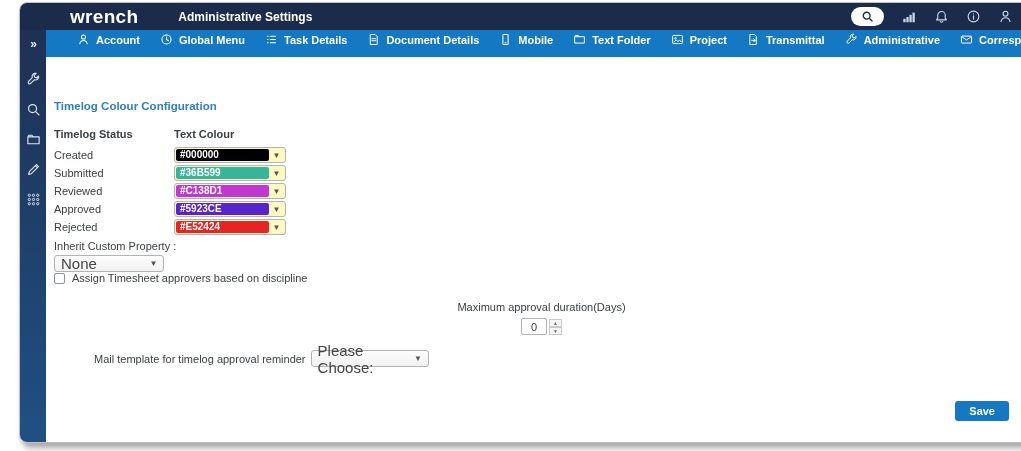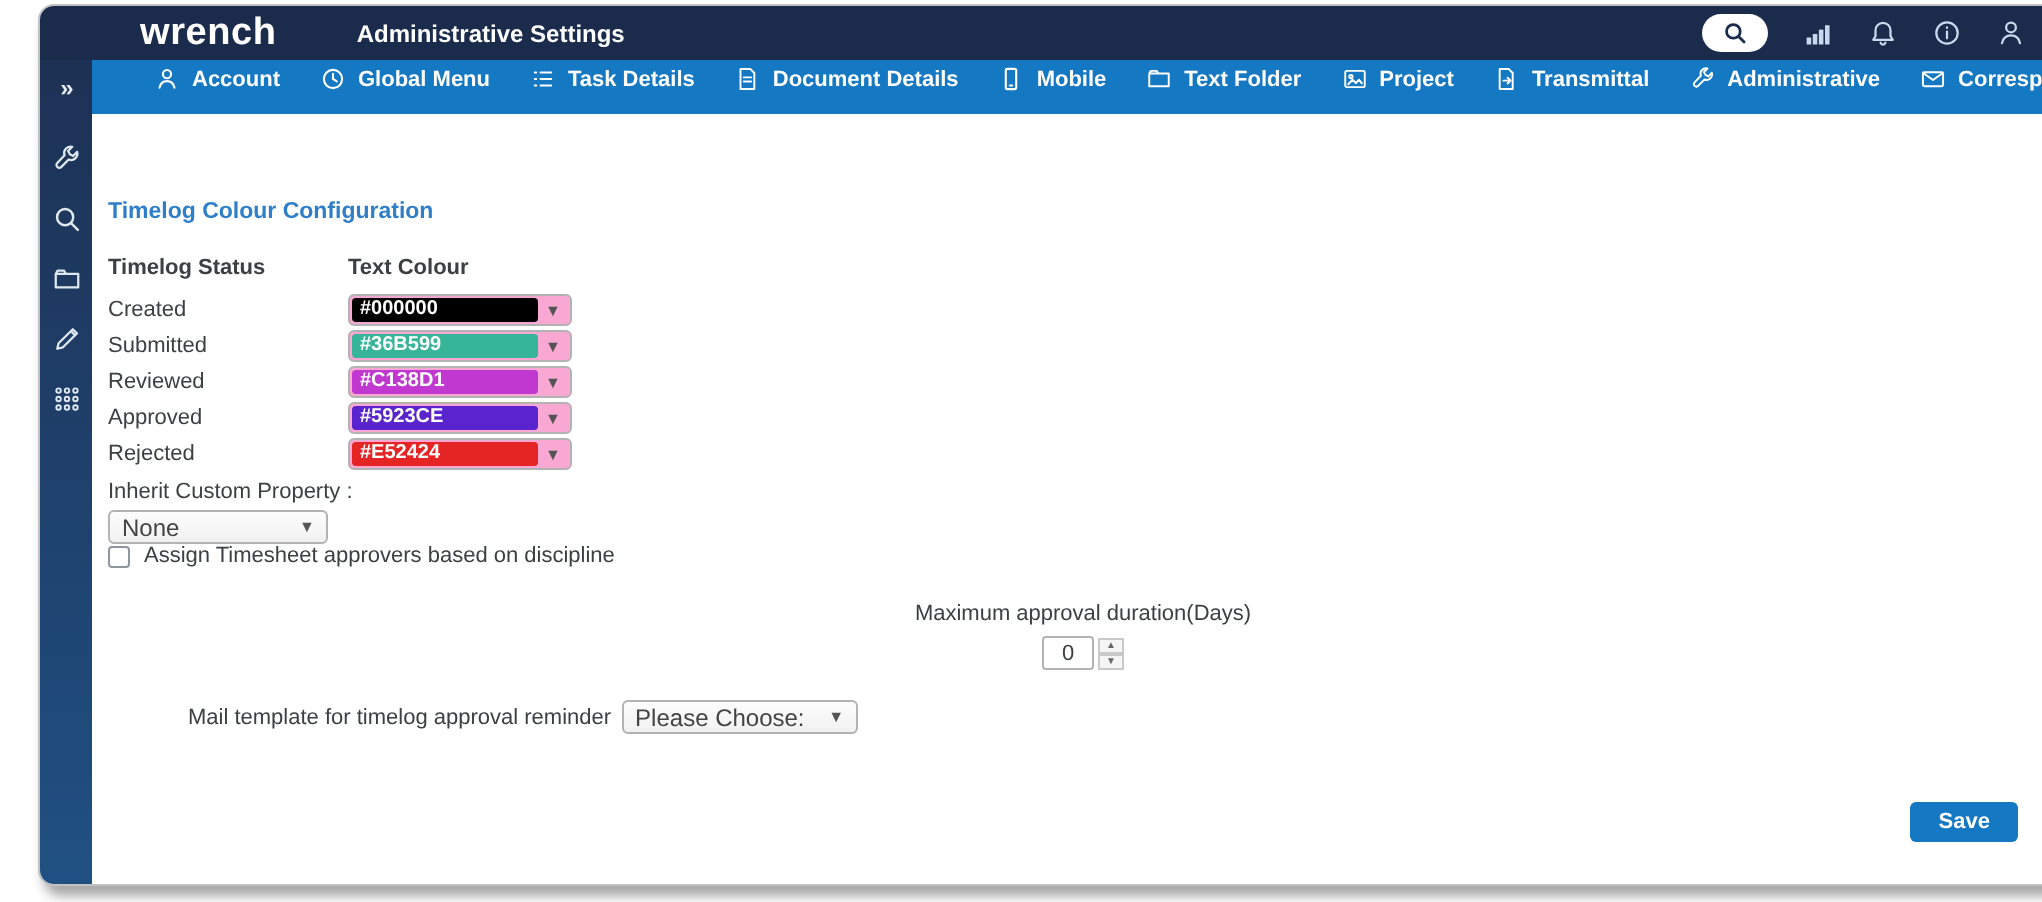--- a/index.html
+++ b/index.html
@@ -42,30 +42,30 @@
   
   .main { flex:1; background:#fff; position:relative; padding:43px 0 0 8px;
     font-size:11px; color:var(--text,#3c4043); }
   .section-title { color:var(--link,#2e7fc8); font-size:11.5px; font-weight:600;
     margin-bottom:13px; }
   .ctable-head, .crow { display:grid; grid-template-columns:120px 114px;
     align-items:center; }
   .ctable-head { font-weight:bold; height:18px; margin-bottom:3px; }
   .crow { height:18px; }
   .cselect { width:112px; height:16px; border:1px solid #b3b3b3; border-radius:3px;
-    background:#f9a8d4; display:flex; align-items:center; padding:1px; cursor:pointer; }
+    background:#fef9c3; display:flex; align-items:center; padding:1px; cursor:pointer; }
   .swatch { flex:1; height:12px; border-radius:2px; color:#fff; font-size:10px;
     line-height:12px; padding-left:4px; font-weight:600; }
   .caret { width:15px; text-align:center; color:#555; font-size:8px; }
 
   .inherit-label { margin-top:4px; }
   .plain-select { margin-top:3px; width:110px; height:17px; border:1px solid #b3b3b3;
     border-radius:3px; background:linear-gradient(#fdfdfd,#f1f1f1); display:flex;
     align-items:center; padding:0 2px 0 6px; color:#444; cursor:pointer; }
-  .plain-select .sel-text { flex:1; font-size:12px; }
+  .plain-select .sel-text { flex:1; font-size:15px; }
 
   .check-row { margin-top:0; display:flex; align-items:center; gap:7px; }
   .checkbox { width:11px; height:11px; border:1px solid #8f969e; border-radius:2px;
     background:#fff; cursor:pointer; }
 
   .duration-row { margin-top:17px; display:flex; align-items:center; gap:5px;flex-direction:column; }
   .num-wrap { display:flex; align-items:center; }
   .num-input { width:26px; height:17px; border:1px solid #b3b3b3; border-radius:2px;
     display:flex; align-items:center; justify-content:center; background:#fff; }
   .spinner { display:flex; flex-direction:column; margin-left:2px; }

